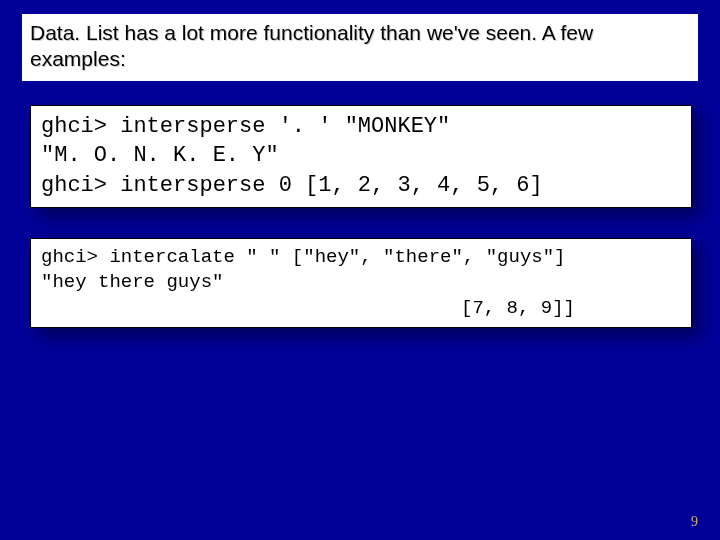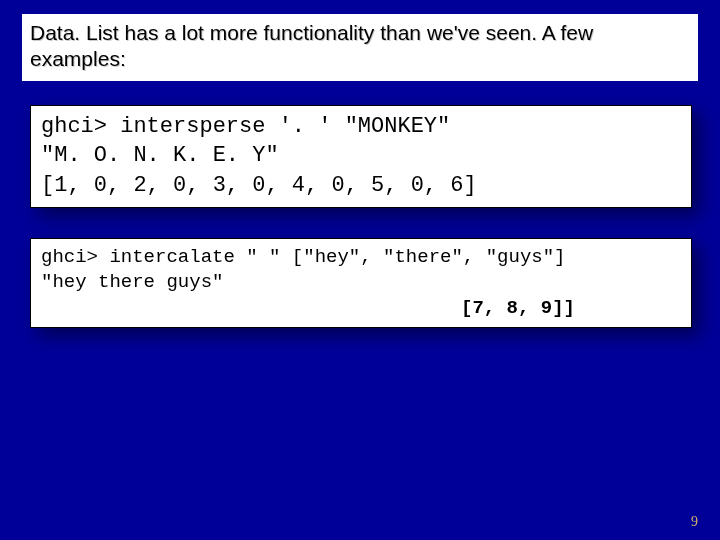--- a/index.html
+++ b/index.html
@@ -38,33 +38,33 @@
   .cb2 { font-size: 19px; }
   .page-num {
     position: absolute;
     right: 22px;
     bottom: 10px;
     color: #d6b36a;
     font-size: 14px;
     font-family: Georgia, serif;
   }
   .line { white-space: pre; }
-  .indent { padding-left: 420px; font-weight: bold; }
+  .indent { padding-left: 420px; }
 </style>
 </head>
 <body>
 
 <div class="slide">
 
   <div class="heading">Data. List has a lot more functionality than we've seen.  A few examples:</div>
 
   <div class="codebox cb1">
     <div class="line">ghci&gt; intersperse '. ' "MONKEY"</div>
     <div class="line">"M. O. N. K. E. Y"</div>
-    <div class="line">[1, 0, 2, 0, 3, 0, 4, 0, 5, 0, 6]</div>
+    <div class="line">ghci&gt; intersperse 0 [1, 2, 3, 4, 5, 6]</div>
   </div>
 
   <div class="codebox cb2">
     <div class="line">ghci&gt; intercalate " " ["hey", "there", "guys"]</div>
     <div class="line">"hey there guys"</div>
     <div class="line indent">[7, 8, 9]]</div>
   </div>
 
   <div class="page-num">9</div>
 </div>

